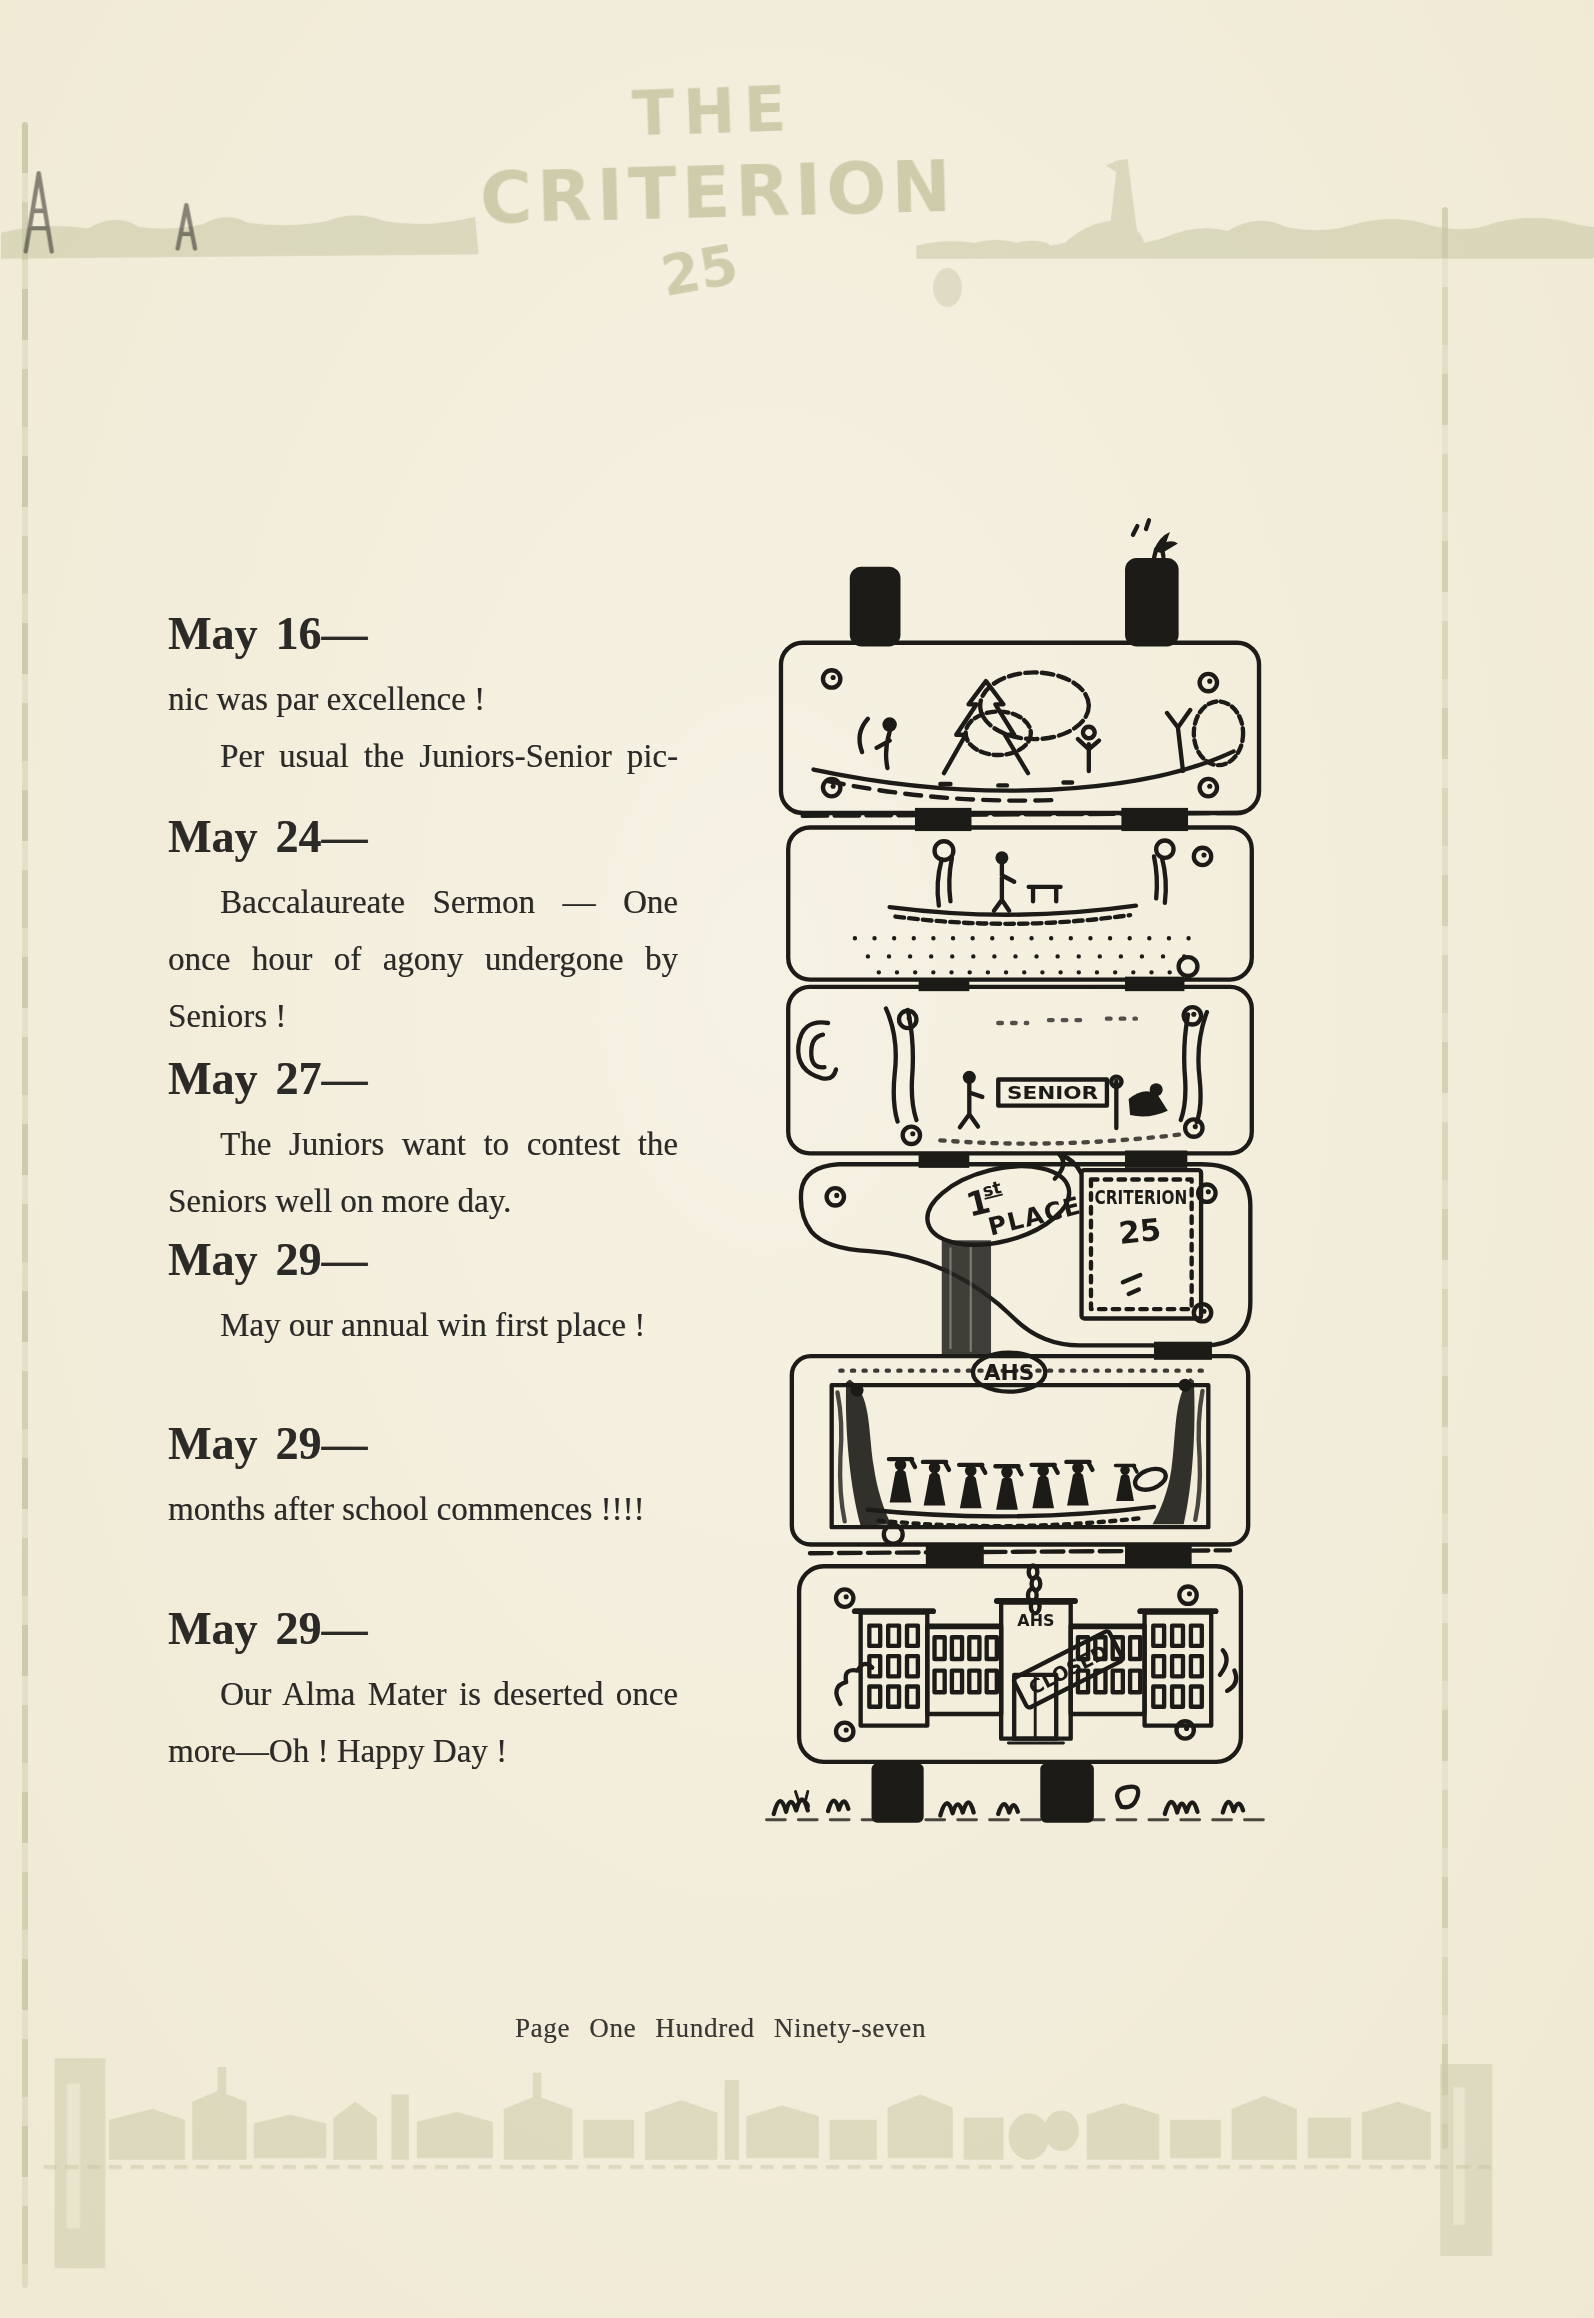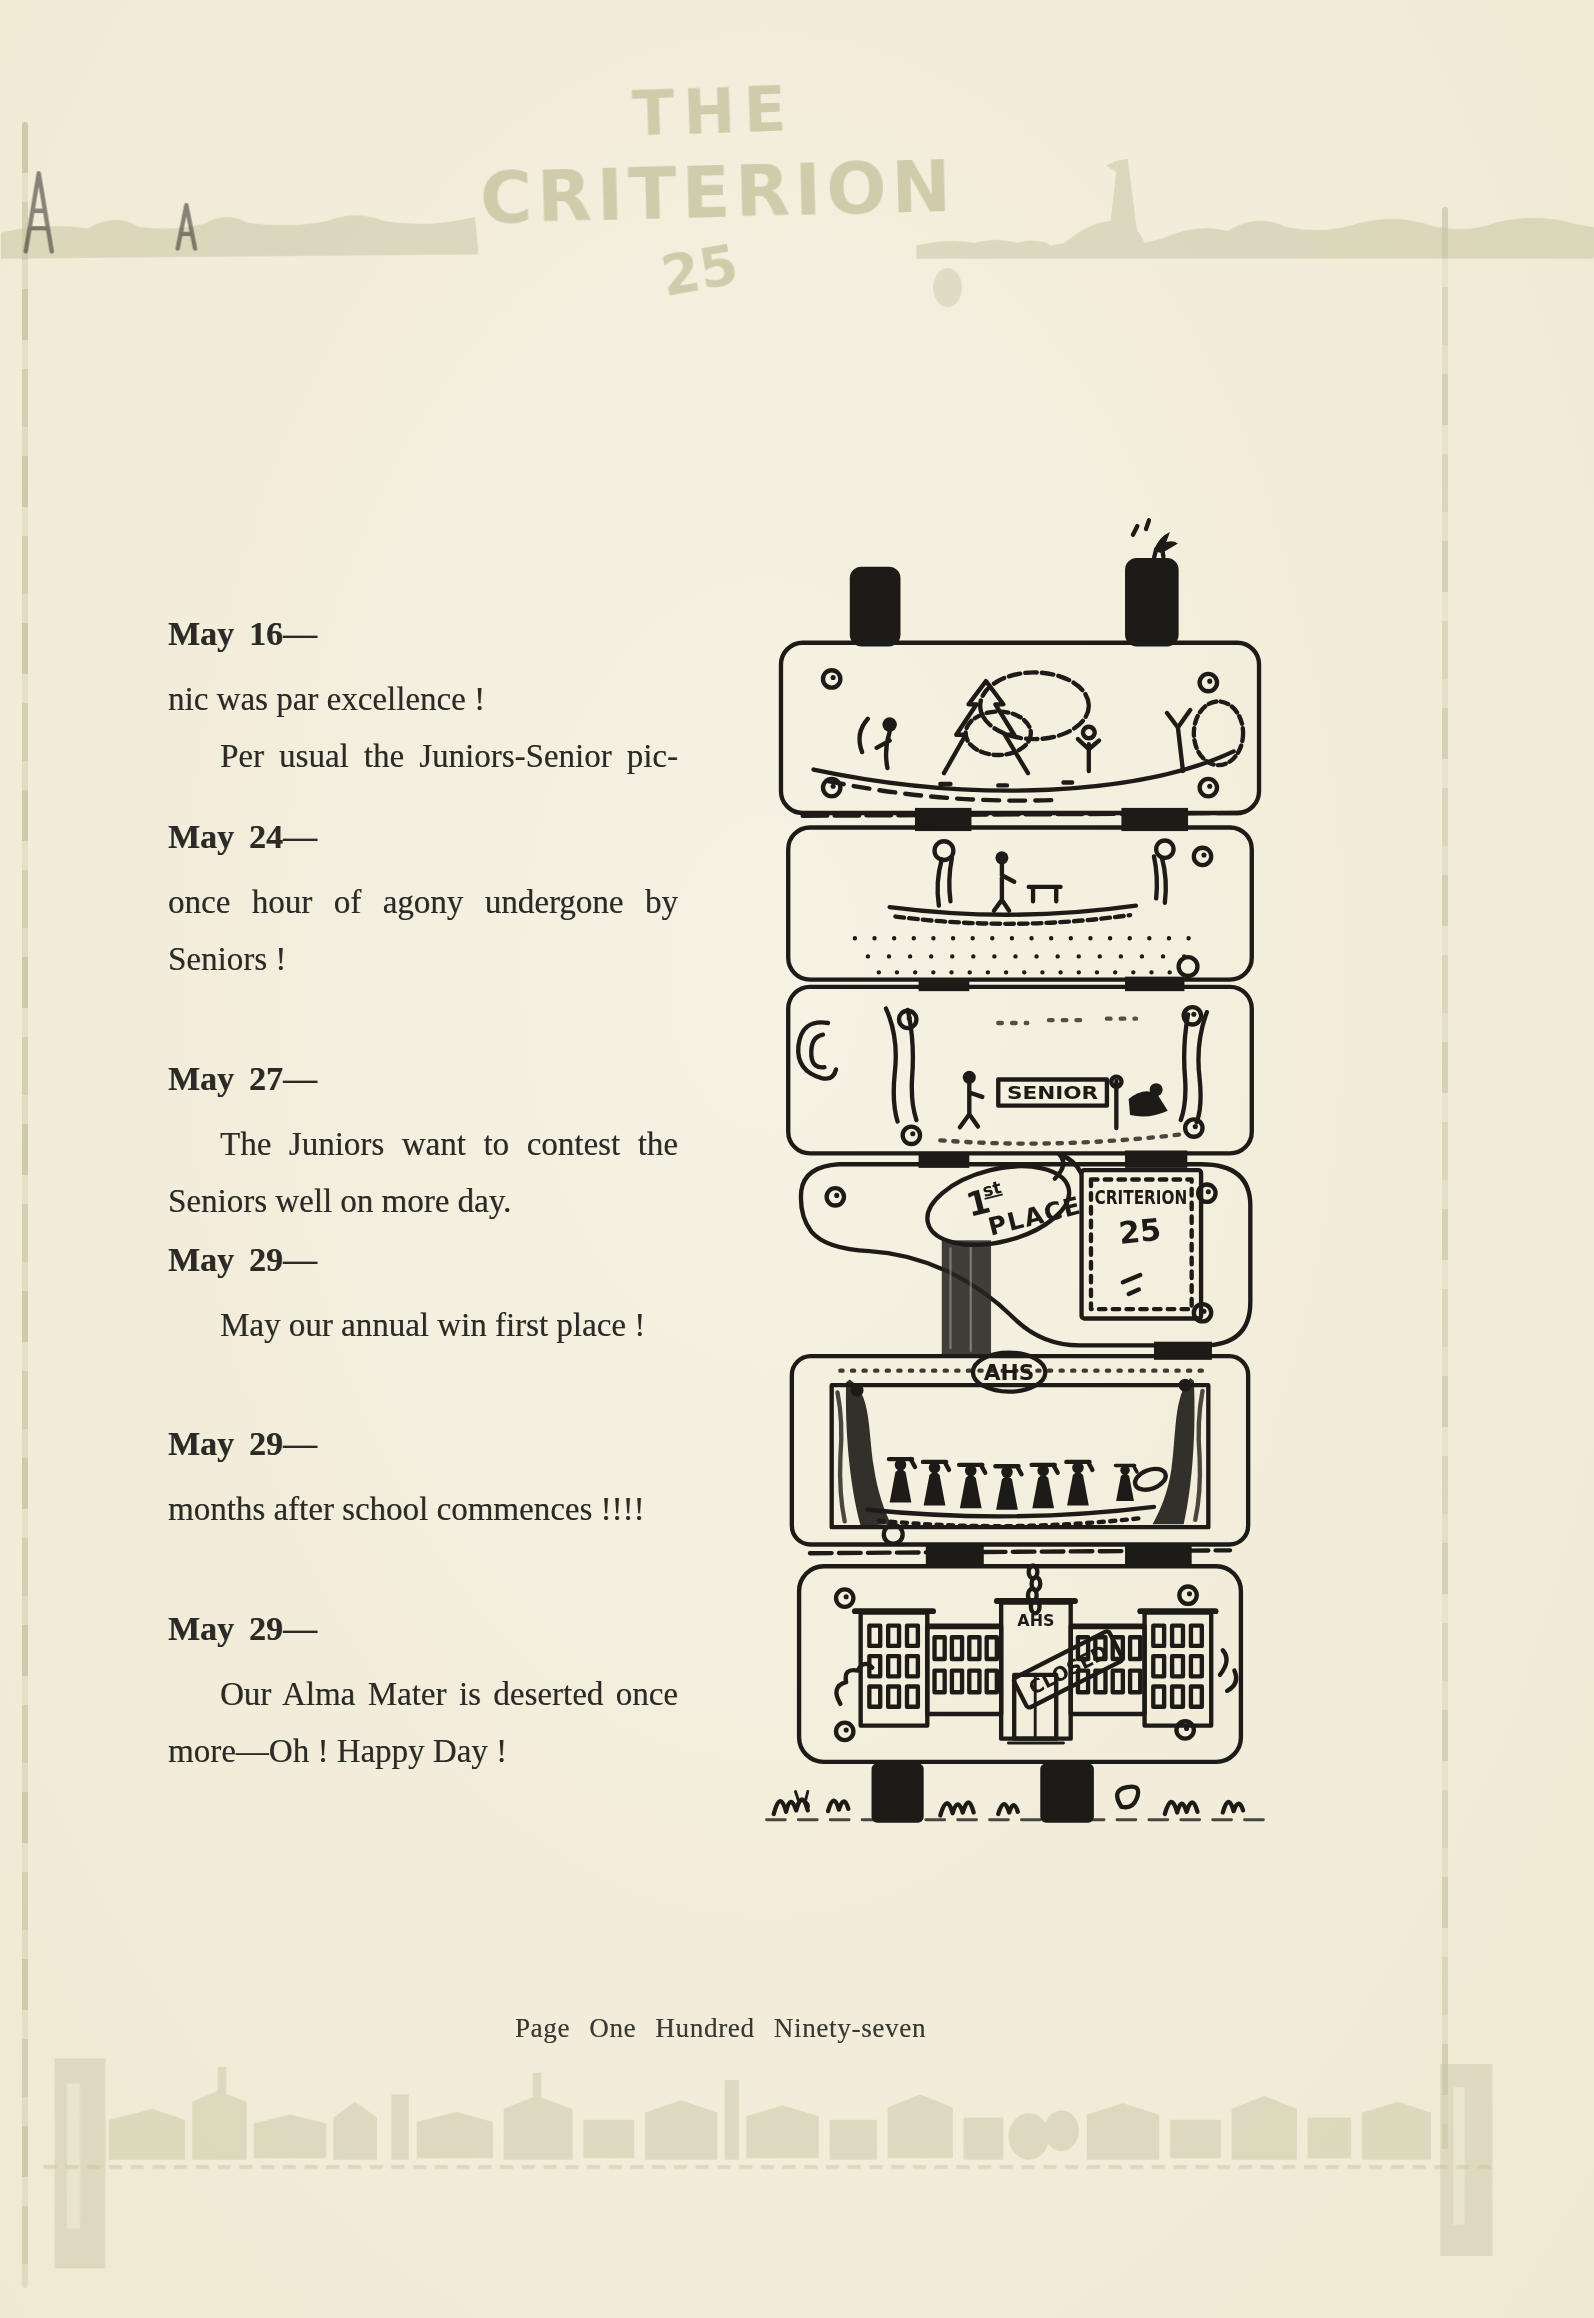--- a/index.html
+++ b/index.html
@@ -13,21 +13,21 @@
   .wm-criterion{left:312px;top:151px;width:812px;font-size:71px;letter-spacing:5px;transform:rotate(-1.5deg);}
   .wm-year{left:337px;top:238px;width:725px;font-size:55px;transform:rotate(-10deg);}
   .border-line{position:absolute;width:5.8px;border-radius:2.9px;
       background:repeating-linear-gradient(180deg,
         rgba(198,197,163,.85) 0 51px, rgba(198,197,163,.30) 51px 80px,
         rgba(198,197,163,.70) 80px 138px, rgba(198,197,163,.40) 138px 167px);
       filter:blur(0.5px);}
   .skyline{position:absolute;left:0;filter:blur(0.7px);}
   
   .entry{position:absolute;left:168px;width:510px;color:#2b2a26;}
-  .date{font-weight:bold;font-size:34px;line-height:43px;word-spacing:6.5px;
+  .date{font-weight:bold;font-size:46px;line-height:43px;word-spacing:6.5px;
         text-shadow:0.4px 0.2px 0.4px rgba(43,42,38,.55);margin-bottom:16px;}
   .bl{font-size:33px;line-height:57px;height:57px;overflow:hidden;text-align:justify;
       text-shadow:0.4px 0.2px 0.4px rgba(43,42,38,.5);}
   .bl.just::after{content:"";display:inline-block;width:100%;height:0;}
   .bl.ind{margin-left:52px;}
   .e1{top:612px;} .e2{top:815px;} .e3{top:1013px;margin-top:44px;}
   .e4{top:1238px;} .e5{top:1422px;} .e6{top:1607px;}
   
   .footer{position:absolute;left:43px;top:2013px;width:1355px;text-align:center;
       font-weight:normal;font-size:27px;color:#3a3833;word-spacing:11.6px;letter-spacing:0.7px;
@@ -98,20 +98,21 @@
   <div class="wm wm-criterion">CRITERION</div>
   <div class="wm wm-year">25</div>
 
   <div class="entry e1">
     <div class="date">May 16—</div>
     <div class="bl">nic was par excellence !</div>
     <div class="bl just ind">Per usual the Juniors-Senior pic-</div>
   </div>
   <div class="entry e2">
     <div class="date">May 24—</div>
+    <div class="bl just ind">Baccalaureate Sermon — One</div>
     <div class="bl just">once hour of agony undergone by</div>
     <div class="bl">Seniors !</div>
   </div>
   <div class="entry e3">
     <div class="date">May 27—</div>
     <div class="bl just ind">The Juniors want to contest the</div>
     <div class="bl">Seniors well on more day.</div>
   </div>
   <div class="entry e4">
     <div class="date">May 29—</div>

